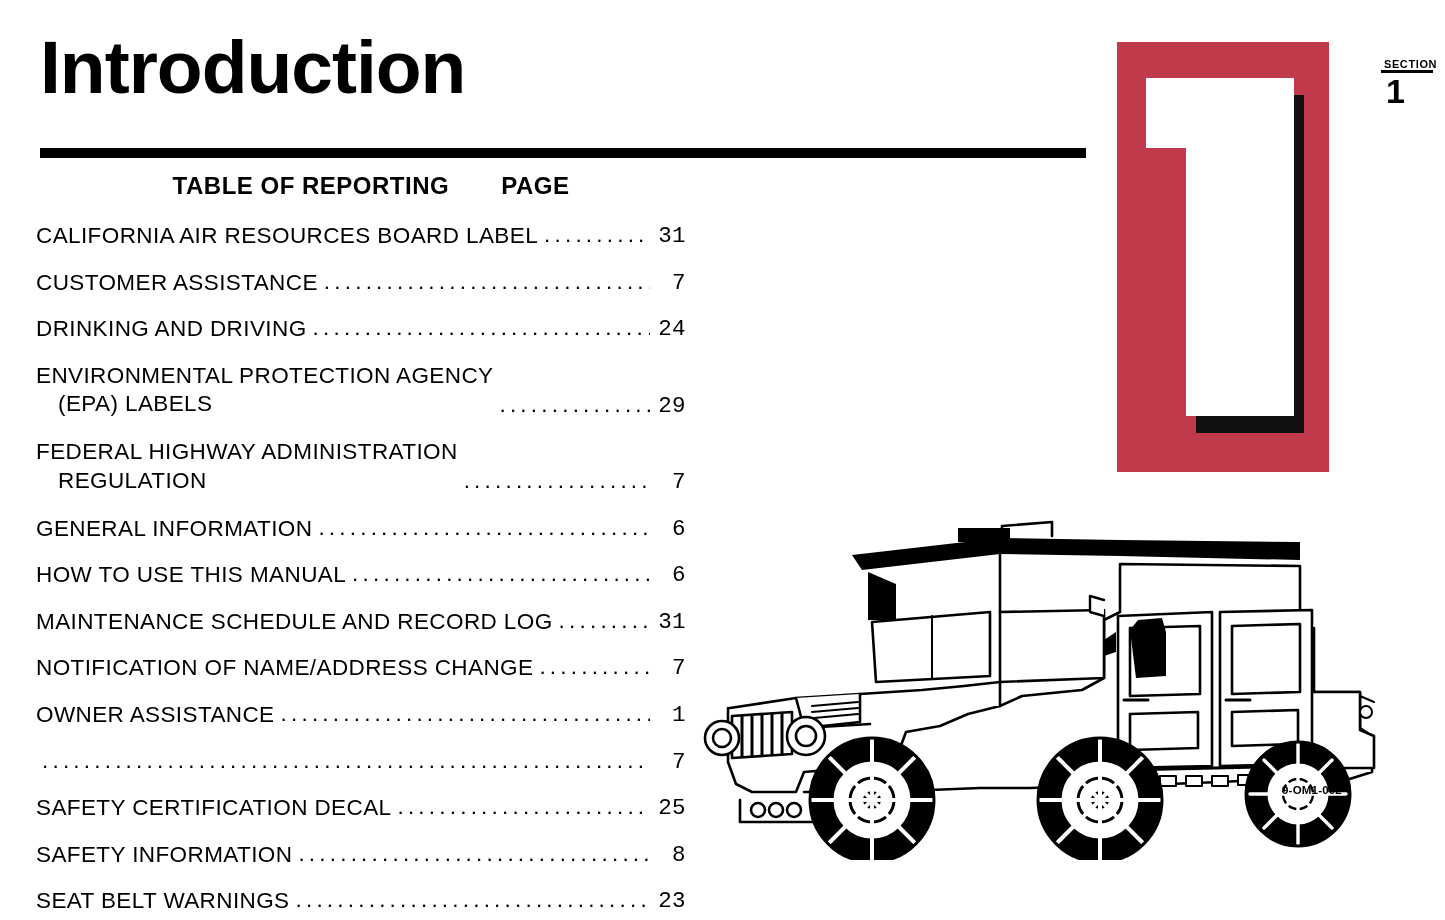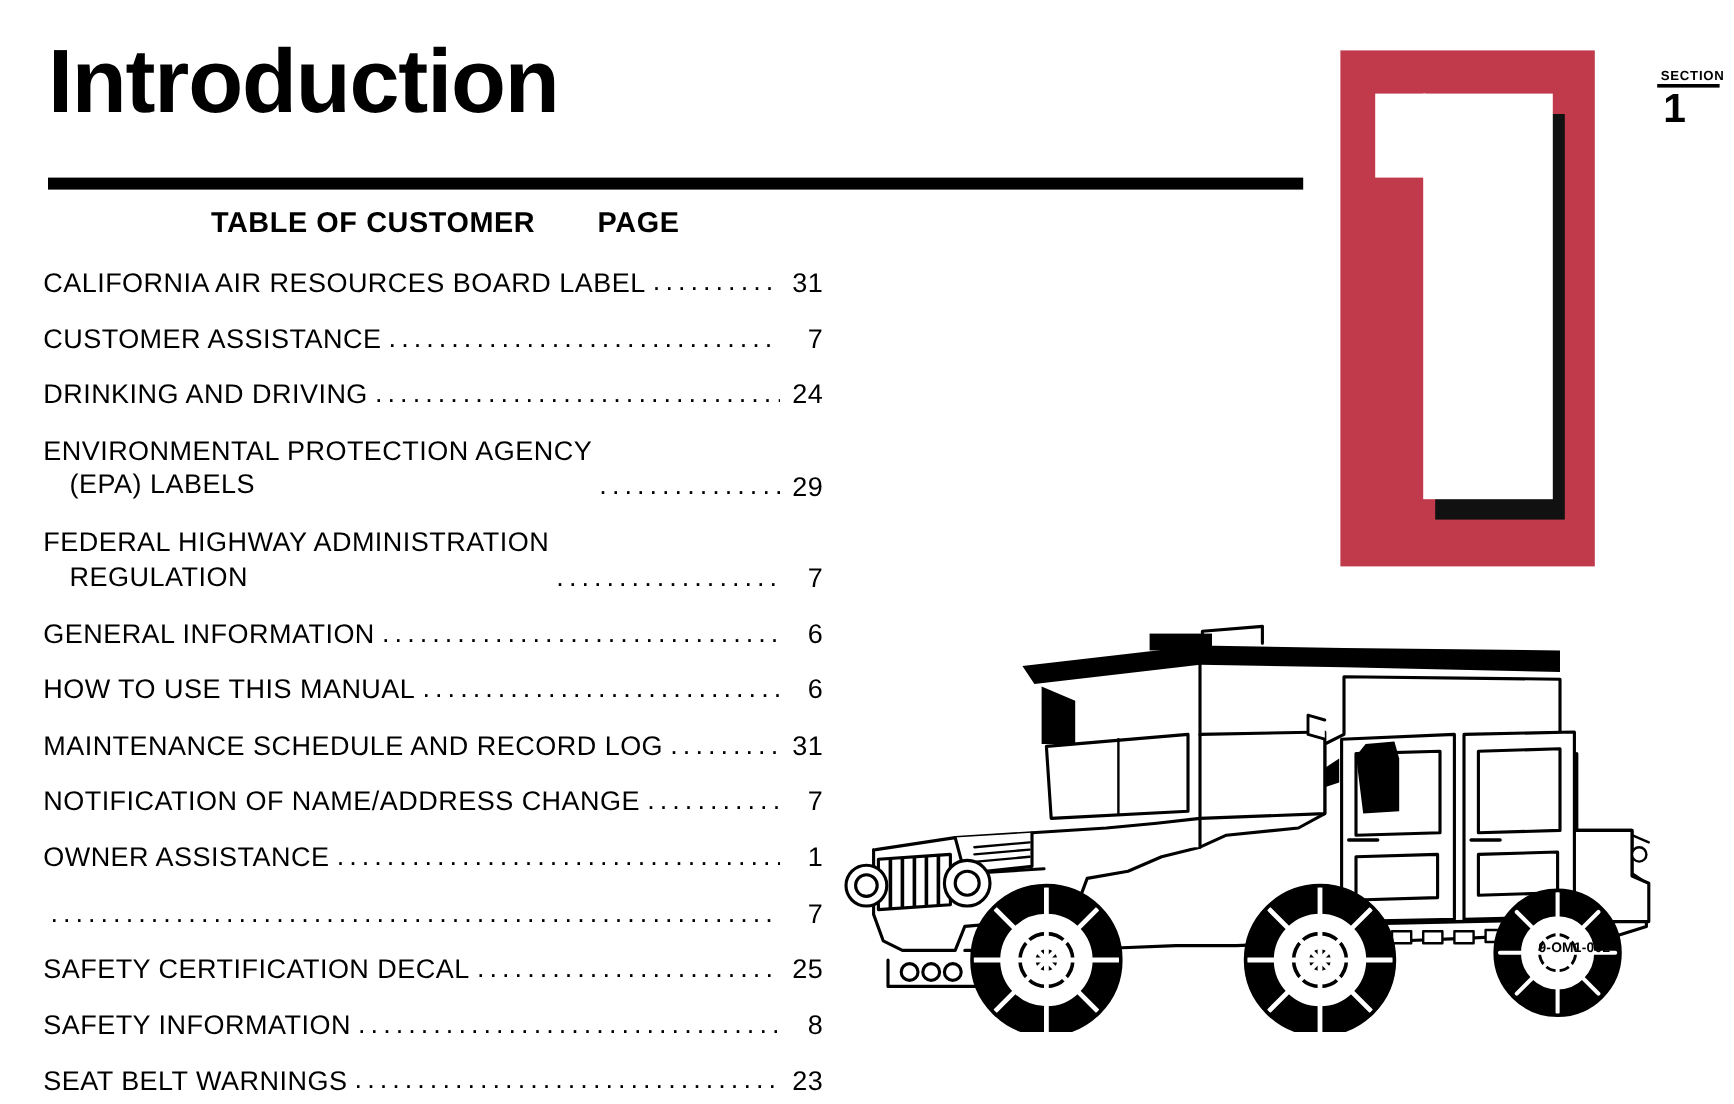--- a/index.html
+++ b/index.html
@@ -78,20 +78,21 @@
     white-space: nowrap;
     font-size: 22.5px;
     letter-spacing: 4.2px;
     margin: 0 2px 1px 6px;
     color: #000;
   }
   .toc-page {
     flex: 0 0 auto;
     text-align: right;
     min-width: 34px;
+    font-family: Liberation Mono, monospace;
   }
   
   .toc-row.multi {
     align-items: flex-end;
   }
   .toc-row.multi .toc-label {
     line-height: 1.28;
   }
   .toc-label .indent {
     display: block;
@@ -185,21 +186,21 @@
   }
 </style>
 </head>
 <body>
 
 <div id="page-title">Introduction</div>
 <div id="title-rule"></div>
 
 <div id="toc">
   <div id="toc-head">
-    <span class="toc-title">TABLE OF CUSTOMER</span>
+    <span class="toc-title">TABLE OF REPORTING</span>
     <span class="toc-page-label">PAGE</span>
   </div>
   <div id="toc-list">
       <div class="toc-row">
         <span class="toc-label">CALIFORNIA AIR RESOURCES BOARD LABEL</span>
         <span class="toc-dots">..........................................................................</span>
         <span class="toc-page">31</span>
       </div>
       <div class="toc-row">
         <span class="toc-label">CUSTOMER ASSISTANCE</span>

